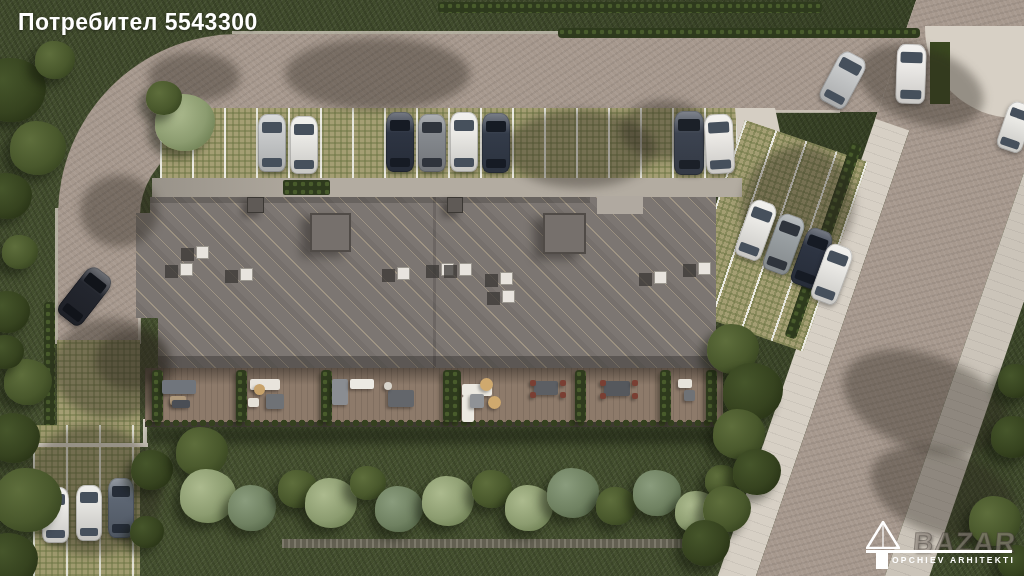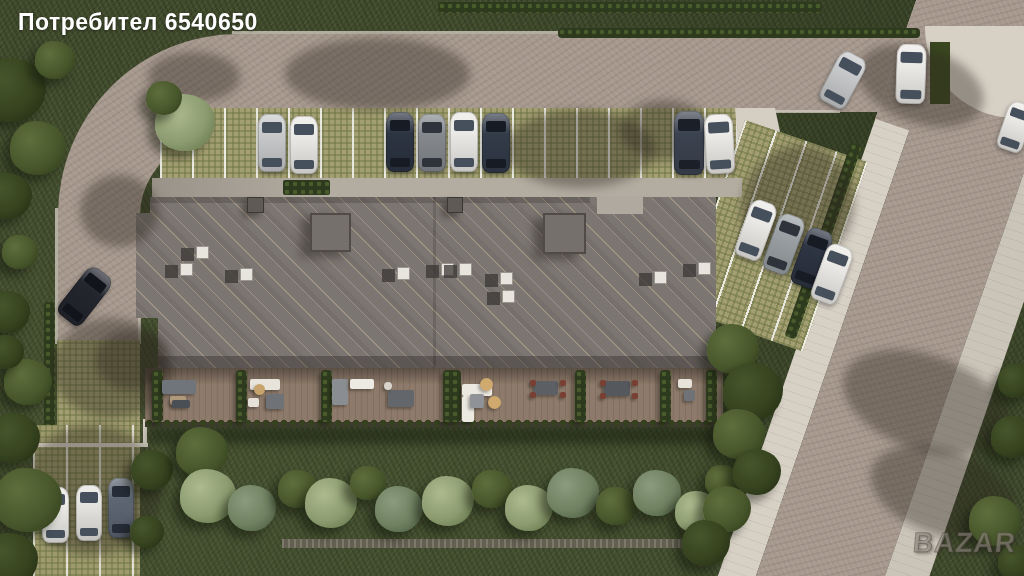--- a/index.html
+++ b/index.html
@@ -173,22 +173,31 @@
   <div id="notch-fill"></div>
   <div id="building"></div>
   <div id="roof-top-band"></div>
   <div id="roof-bot-band"></div>
   <div id="roof-seam"></div>
   <div id="terrace-shadow"></div>
   <div id="terrace"></div>
   <div id="terrace-edge"></div>
   <div id="planter-strip"></div>
 
-  <div id="title">Потребител 6540650</div>
+  <div id="title">Потребител 5543300</div>
   <div id="bazar">BAZAR</div>
+  <div id="arch-logo">
+    <svg id="arch-tri" width="34" height="28" viewBox="0 0 34 28">
+      <path d="M17 1 L33 27 H1 Z" fill="none" stroke="#ffffff" stroke-width="2.5"></path>
+      <path d="M17 1 L17 27" stroke="#ffffff" stroke-width="1.2"></path>
+    </svg>
+    <div id="arch-bar"></div>
+    <div id="arch-stem"></div>
+    <div id="arch-text">OPCHIEV ARHITEKTI</div>
+  </div>
 <div class="shadow" style="left: 285px; top: 38px; width: 185px; height: 72px; transform: rotate(0deg);"></div>
     <div class="shadow" style="left: 148px; top: 52px; width: 92px; height: 50px; transform: rotate(0deg);"></div>
     <div class="shadow" style="left: 80px; top: 175px; width: 78px; height: 72px; transform: rotate(0deg);"></div>
     <div class="shadow" style="left: 52px; top: 318px; width: 120px; height: 100px; transform: rotate(0deg);"></div>
     <div class="shadow" style="left: 22px; top: 425px; width: 140px; height: 130px; transform: rotate(0deg);"></div>
     <div class="shadow" style="left: 505px; top: 110px; width: 150px; height: 78px; transform: rotate(0deg);"></div>
     <div class="shadow" style="left: 620px; top: 100px; width: 90px; height: 60px; transform: rotate(0deg);"></div>
     <div class="shadow" style="left: 840px; top: 355px; width: 170px; height: 95px; transform: rotate(19deg);"></div>
     <div class="shadow" style="left: 856px; top: 48px; width: 130px; height: 75px; transform: rotate(19deg);"></div>
     <div class="shadow" style="left: 868px; top: 450px; width: 150px; height: 85px; transform: rotate(19deg);"></div>

